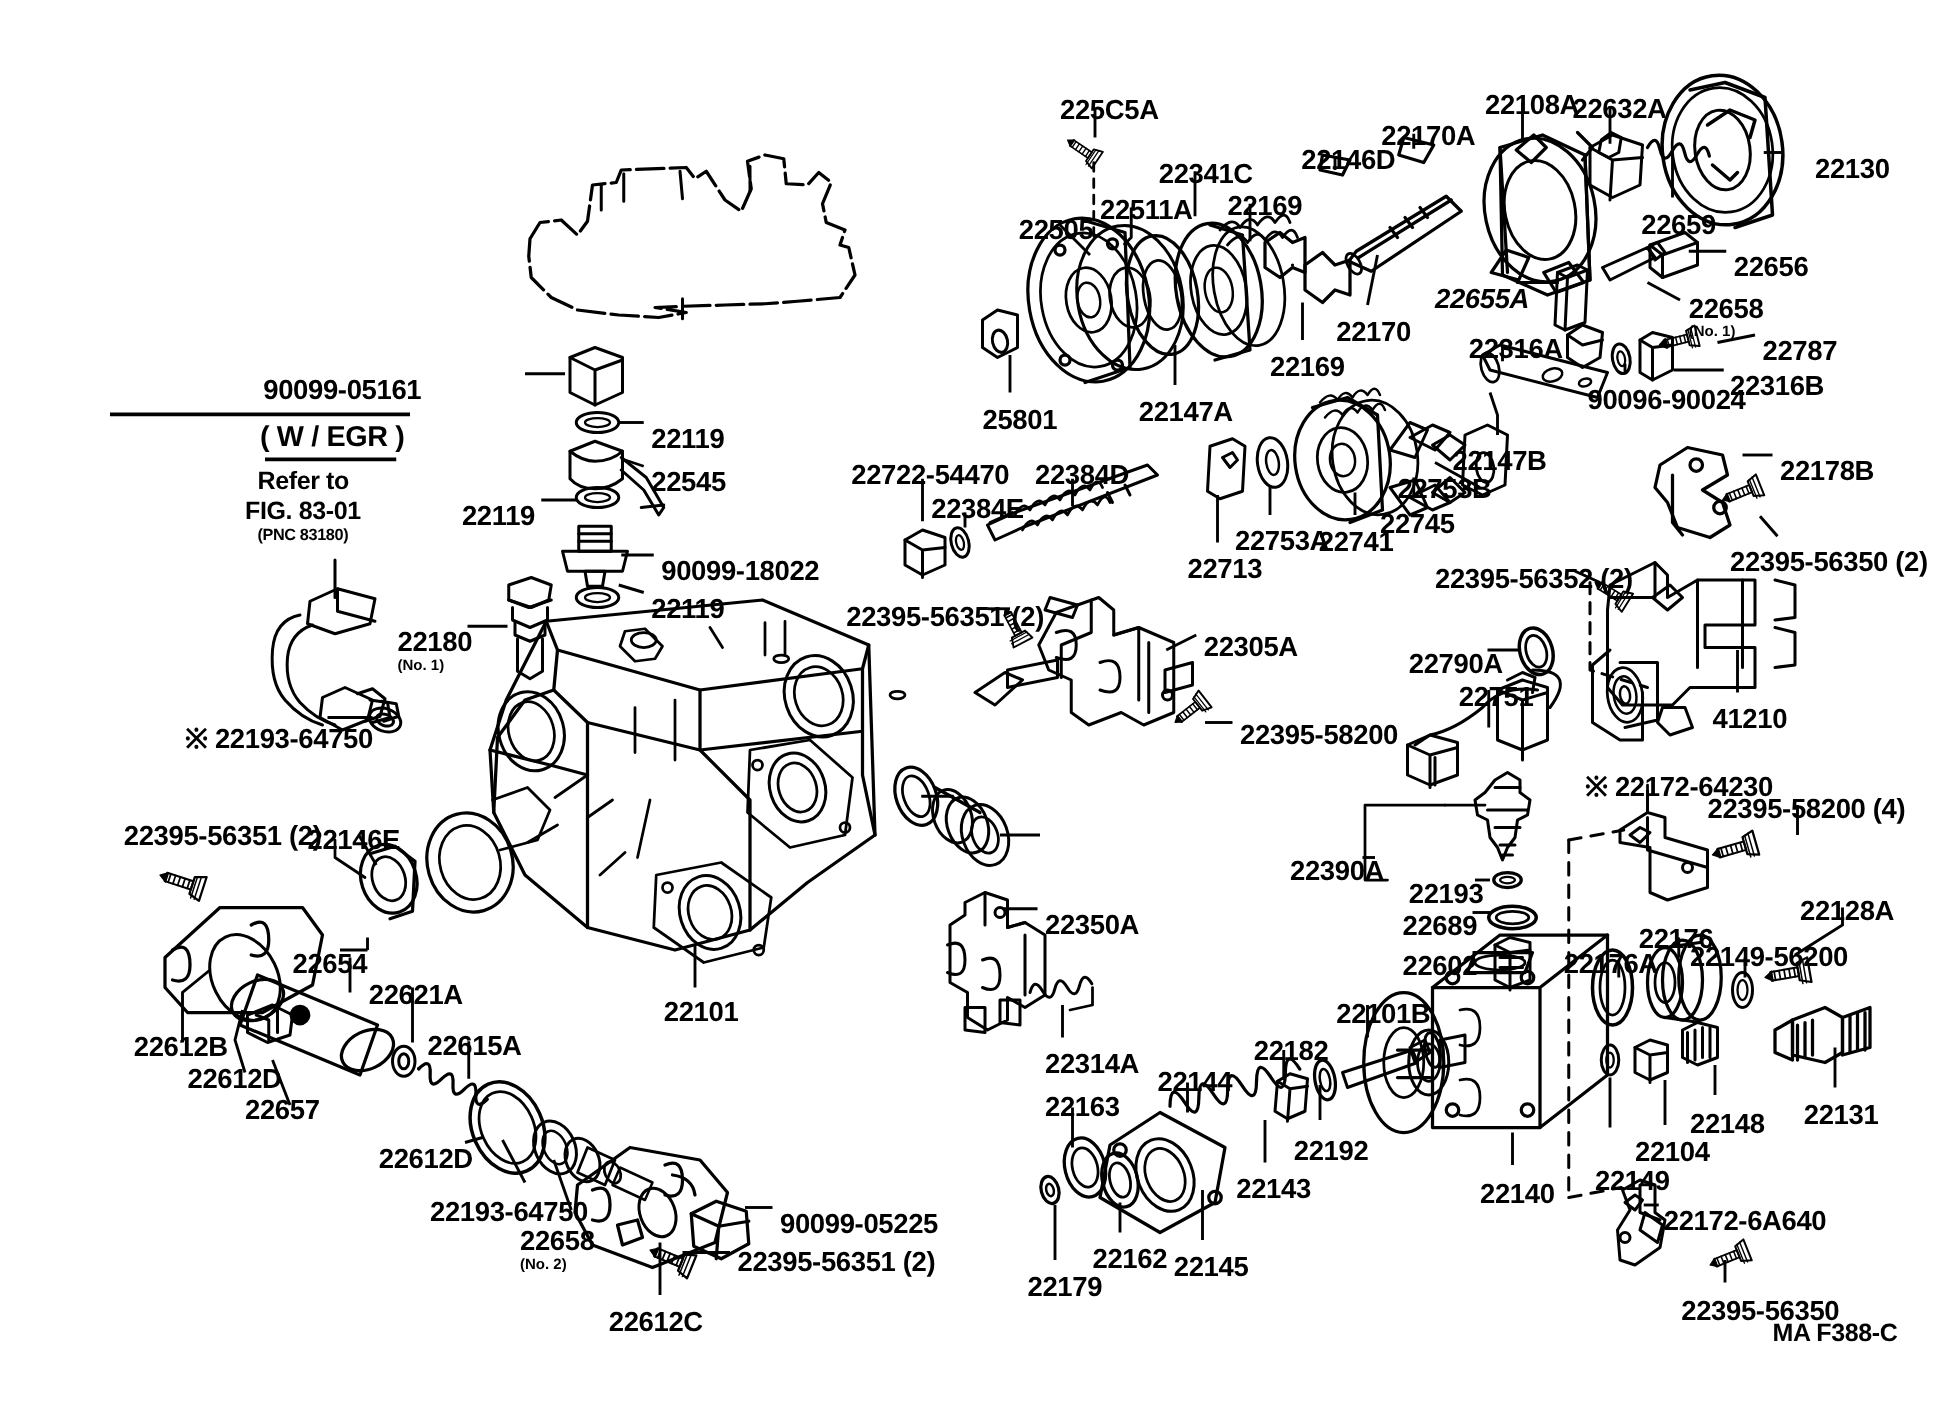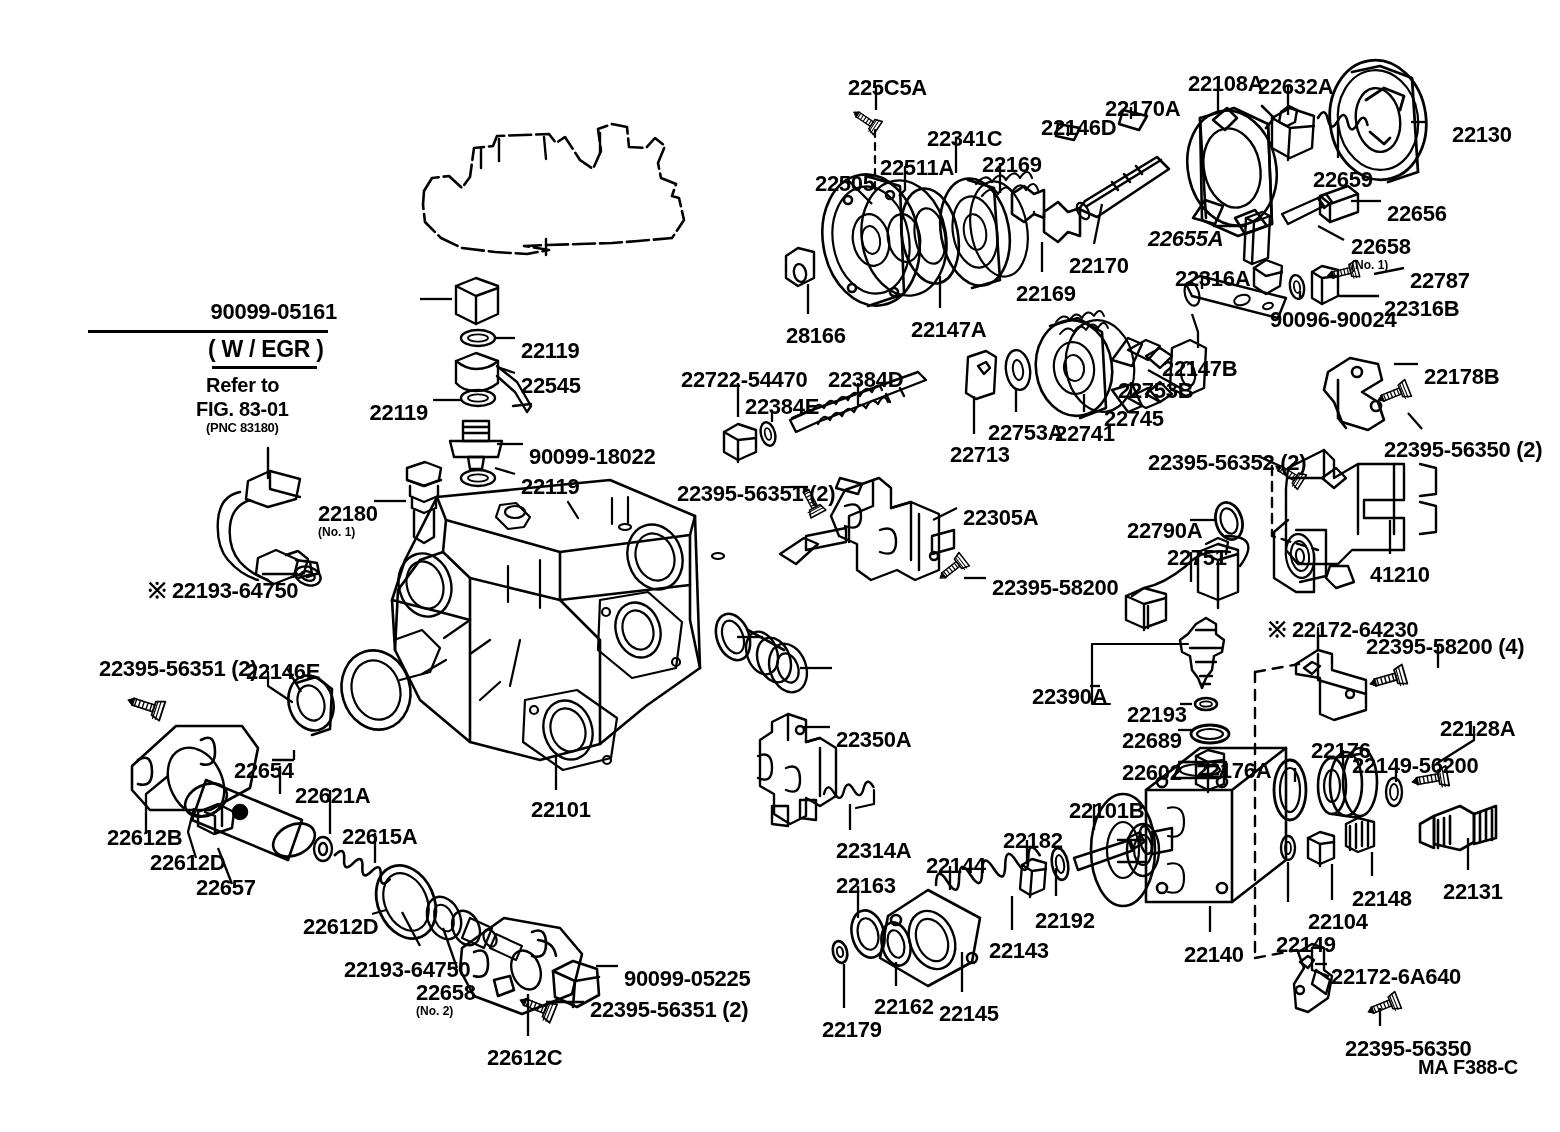--- a/index.html
+++ b/index.html
@@ -838,21 +838,21 @@
       <div class="lbl s22" style="left: 624px; top: 966px;"><span>90099-05225</span></div>
       <div class="lbl s22" style="left: 590px; top: 997px;"><span>22395-56351 (2)</span></div>
       <div class="lbl s22" style="left: 531px; top: 797px;"><span>22101</span></div>
       <div class="lbl s22" style="left: 848px; top: 75px;"><span>225C5A</span></div>
       <div class="lbl s22" style="left: 815px; top: 171px;"><span>22505</span></div>
       <div class="lbl s22" style="left: 880px; top: 155px;"><span>22511A</span></div>
       <div class="lbl s22" style="left: 927px; top: 126px;"><span>22341C</span></div>
       <div class="lbl s22" style="left: 982px; top: 152px;"><span>22169</span></div>
       <div class="lbl s22" style="left: 1016px; top: 281px;"><span>22169</span></div>
       <div class="lbl s22" style="left: 911px; top: 317px;"><span>22147A</span></div>
-      <div class="lbl s22" style="left: 786px; top: 323px;"><span>28166</span></div>
+      <div class="lbl s22" style="left: 786px; top: 323px;"><span>25801</span></div>
       <div class="lbl s22" style="left: 1041px; top: 115px;"><span>22146D</span></div>
       <div class="lbl s22" style="left: 1105px; top: 96px; text-align: right;"><span>22170A</span></div>
       <div class="lbl s22" style="left: 1069px; top: 253px;"><span>22170</span></div>
       <div class="lbl s22" style="left: 1188px; top: 71px;"><span>22108A</span></div>
       <div class="lbl s22" style="left: 1258px; top: 74px;"><span>22632A</span></div>
       <div class="lbl s22" style="left: 1452px; top: 122px;"><span>22130</span></div>
       <div class="lbl s22" style="left: 1313px; top: 167px;"><span>22659</span></div>
       <div class="lbl s22" style="left: 1387px; top: 201px;"><span>22656</span></div>
       <div class="lbl s22" style="left: 1148px; top: 226px; font-style: italic;"><span>22655A</span></div>
       <div class="lbl s22" style="left: 1351px; top: 234px;"><span>22658</span><div class="sub" style="margin-top: -2px;">(No. 1)</div></div>
@@ -878,21 +878,21 @@
       <div class="lbl s22" style="left: 1127px; top: 518px;"><span>22790A</span></div>
       <div class="lbl s22" style="left: 1167px; top: 545px;"><span>22751</span></div>
       <div class="lbl s22" style="left: 1370px; top: 562px;"><span>41210</span></div>
       <div class="lbl s22" style="left: 1268px; top: 613px;"><span>※ 22172-64230</span></div>
       <div class="lbl s22" style="left: 1366px; top: 634px;"><span>22395-58200 (4)</span></div>
       <div class="lbl s22" style="left: 1032px; top: 684px;"><span>22390A</span></div>
       <div class="lbl s22" style="left: 1127px; top: 702px;"><span>22193</span></div>
       <div class="lbl s22" style="left: 1122px; top: 728px;"><span>22689</span></div>
       <div class="lbl s22" style="left: 1122px; top: 760px;"><span>22602</span></div>
       <div class="lbl s22" style="left: 1069px; top: 798px;"><span>22101B</span></div>
-      <div class="lbl s22" style="left: 1196px; top: 758px; text-align: right;"><span>22176A</span></div>
+      <div class="lbl s22" style="left: 1251px; top: 758px; text-align: right;"><span>22176A</span></div>
       <div class="lbl s22" style="left: 1311px; top: 738px;"><span>22176</span></div>
       <div class="lbl s22" style="left: 1352px; top: 753px;"><span>22149-56200</span></div>
       <div class="lbl s22" style="left: 1440px; top: 716px;"><span>22128A</span></div>
       <div class="lbl s22" style="left: 1443px; top: 879px;"><span>22131</span></div>
       <div class="lbl s22" style="left: 1352px; top: 886px;"><span>22148</span></div>
       <div class="lbl s22" style="left: 1308px; top: 909px;"><span>22104</span></div>
       <div class="lbl s22" style="left: 1276px; top: 932px;"><span>22149</span></div>
       <div class="lbl s22" style="left: 1184px; top: 942px;"><span>22140</span></div>
       <div class="lbl s22" style="left: 1331px; top: 964px;"><span>22172-6A640</span></div>
       <div class="lbl s22" style="left: 1345px; top: 1036px;"><span>22395-56350</span></div>

